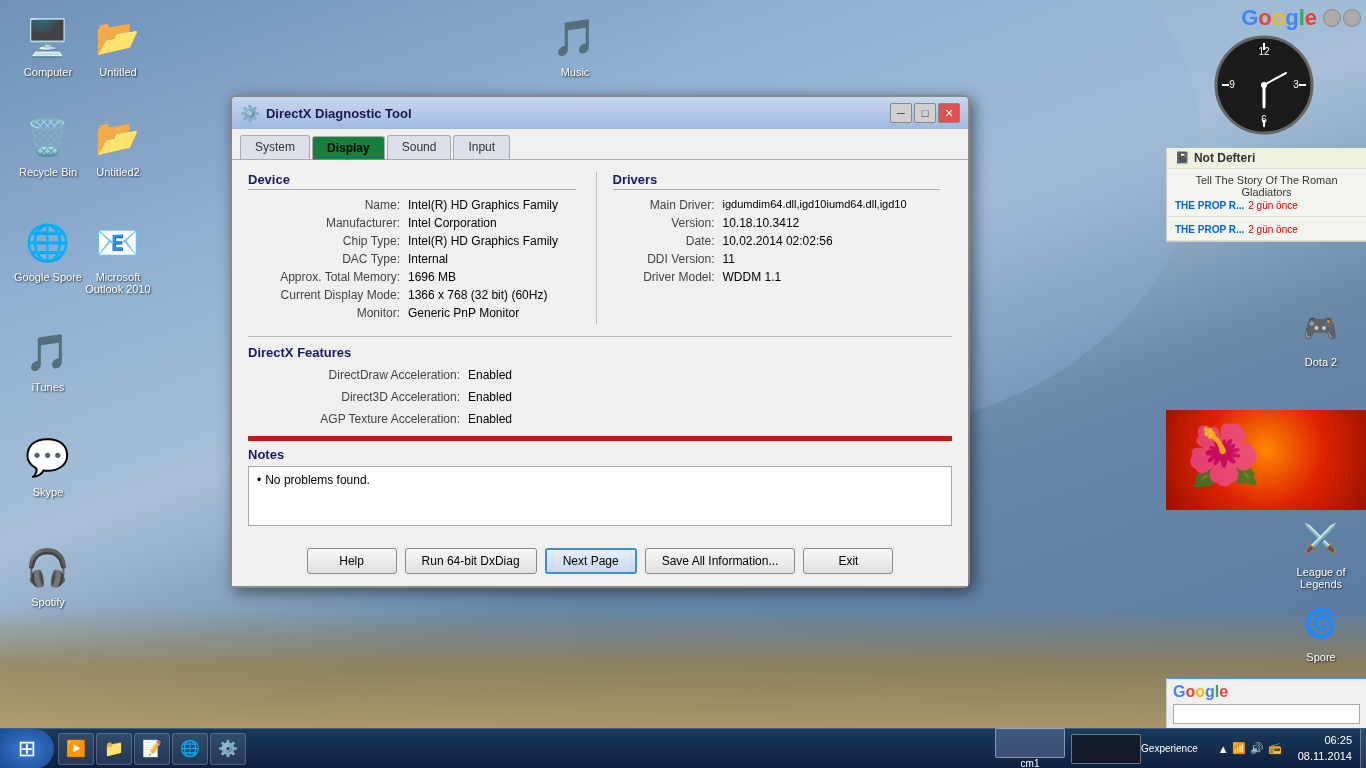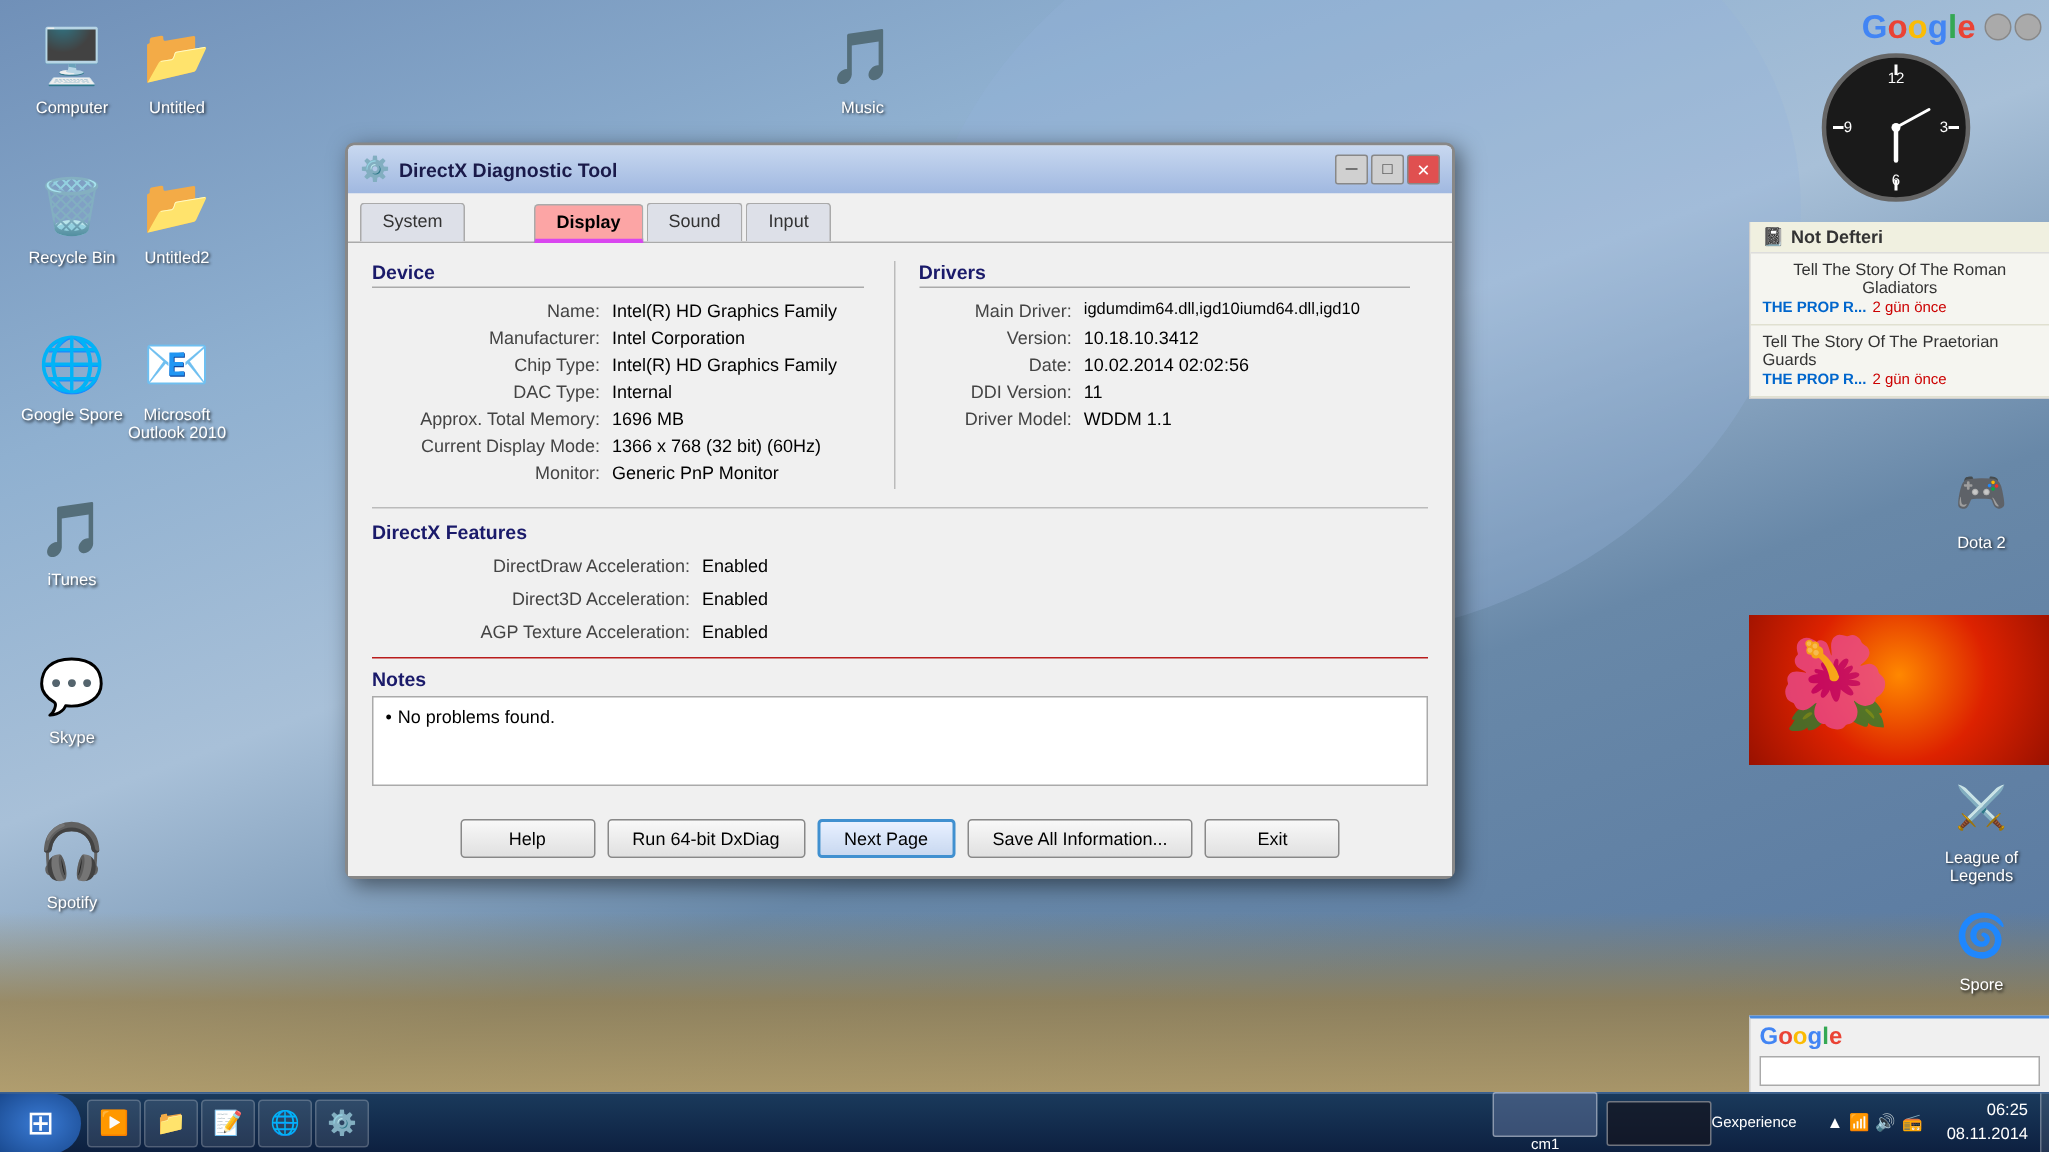--- a/index.html
+++ b/index.html
@@ -166,27 +166,26 @@
       padding: 4px 14px;
       font-size: 12px;
       cursor: pointer;
       border: 1px solid #aaa;
       border-bottom: none;
       border-radius: 3px 3px 0 0;
       background: #dde0e8;
       color: #333;
     }
     .tab.active {
-      background: #fca5a5;
-      border-bottom: 3px solid #d946ef;
+      background: #15803d;
+      border-bottom: 1px solid #d946ef;
       font-weight: bold;
       color: #000;
       position: relative;
       bottom: -1px;
-      margin-left: 44px;
     }
 
     
     .dialog-content {
       padding: 12px 16px;
       border-top: 1px solid #aaa;
       background: #f0f0f0;
     }
 
     
@@ -250,21 +249,21 @@
       padding-right: 8px;
       color: #444;
     }
     .dx-feature-value {
       color: #000;
     }
 
     
     .notes-section {
       margin-top: 10px;
-      border-top: 1px solid #b91c1c;
+      border-top: 5px solid #b91c1c;
       padding-top: 6px;
     }
     .notes-title {
       font-size: 13px;
       font-weight: bold;
       color: #1a1a6a;
       margin-bottom: 4px;
     }
     .notes-box {
       border: 1px solid #aaa;
@@ -397,21 +396,20 @@
       <span>Not Defteri</span>
   </div>
   <div style="padding:5px 8px;border-bottom:1px solid #e0e0d0;cursor:pointer;">
     <div style="font-size:11px;color:#333;text-align:center;">Tell The Story Of The Roman Gladiators</div>
     <div style="display:flex;gap:4px;margin-top:2px;">
       <span style="font-size:10px;color:#0066cc;font-weight:bold;">THE PROP R...</span>
       <span style="font-size:10px;color:#cc0000;">2 gün önce</span>
     </div>
   </div>
   <div style="padding:5px 8px;border-bottom:1px solid #e0e0d0;cursor:pointer;">
-    <div style="font-size:11px;color:#333;">Tell The Story Of The Praetorian Guards</div>
     <div style="display:flex;gap:4px;margin-top:2px;">
       <span style="font-size:10px;color:#0066cc;font-weight:bold;">THE PROP R...</span>
       <span style="font-size:10px;color:#cc0000;">2 gün önce</span>
     </div>
   </div>
 </div>
 
 <div class="desktop-icon" style="position:absolute;right:5px;top:300px;">
   <div class="icon-img" style="font-size:28px;">🎮</div>
   <div class="icon-label">Dota 2</div>

